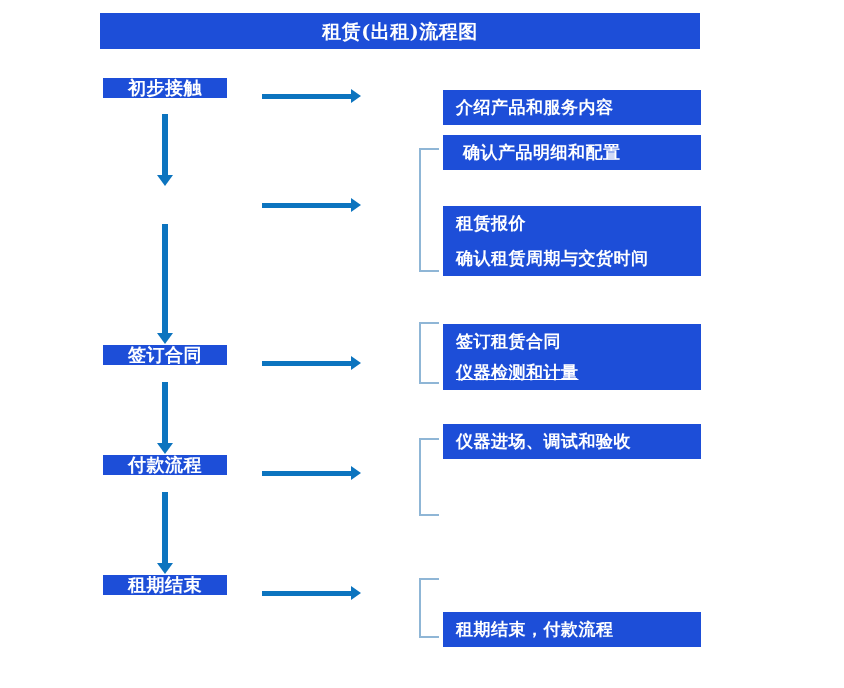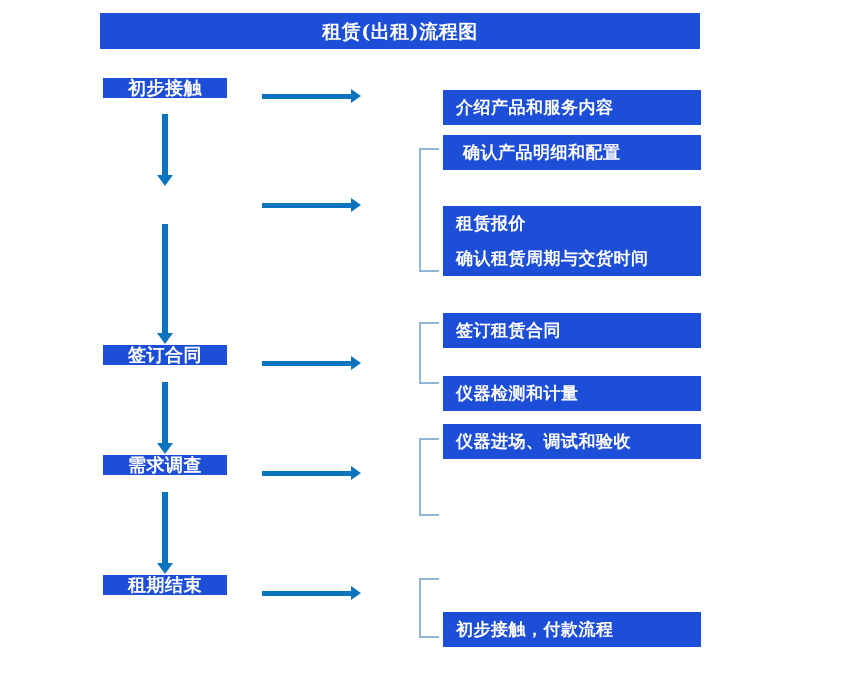--- a/index.html
+++ b/index.html
@@ -171,24 +171,24 @@
     <span class="head"></span>
   </div>
 
   <div class="v-arrow" style="left:157px; top:382px; height:72px;">
     <span class="shaft"></span>
     <span class="head"></span>
   </div>
 
   <div class="bracket" style="top:322px; height:62px;"></div>
 
-  <div class="box detail-box" style="top:313px;">签订租赁合同</div>
-  <div class="box detail-box" style="top:376px;">仪器检测和计量</div>
-
-  <div class="box stage-box" style="top:455px;">需求调查</div>
+  <div class="box detail-box" style="top:324px;">签订租赁合同</div>
+  <div class="box detail-box" style="top:355px;text-decoration:underline;">仪器检测和计量</div>
+
+  <div class="box stage-box" style="top:455px;">付款流程</div>
 
   <div class="h-arrow" style="left:262px; top:466px; width:99px;">
     <span class="shaft"></span>
     <span class="head"></span>
   </div>
 
   <div class="v-arrow" style="left:157px; top:492px; height:82px;">
     <span class="shaft"></span>
     <span class="head"></span>
   </div>
@@ -199,15 +199,15 @@
 
   <div class="box stage-box" style="top:575px;">租期结束</div>
 
   <div class="h-arrow" style="left:262px; top:586px; width:99px;">
     <span class="shaft"></span>
     <span class="head"></span>
   </div>
 
   <div class="bracket" style="top:578px; height:60px;"></div>
 
-  <div class="box detail-box" style="top:612px;">初步接触，付款流程</div>
+  <div class="box detail-box" style="top:612px;">租期结束，付款流程</div>
 
 </div>
 
 </body></html>

